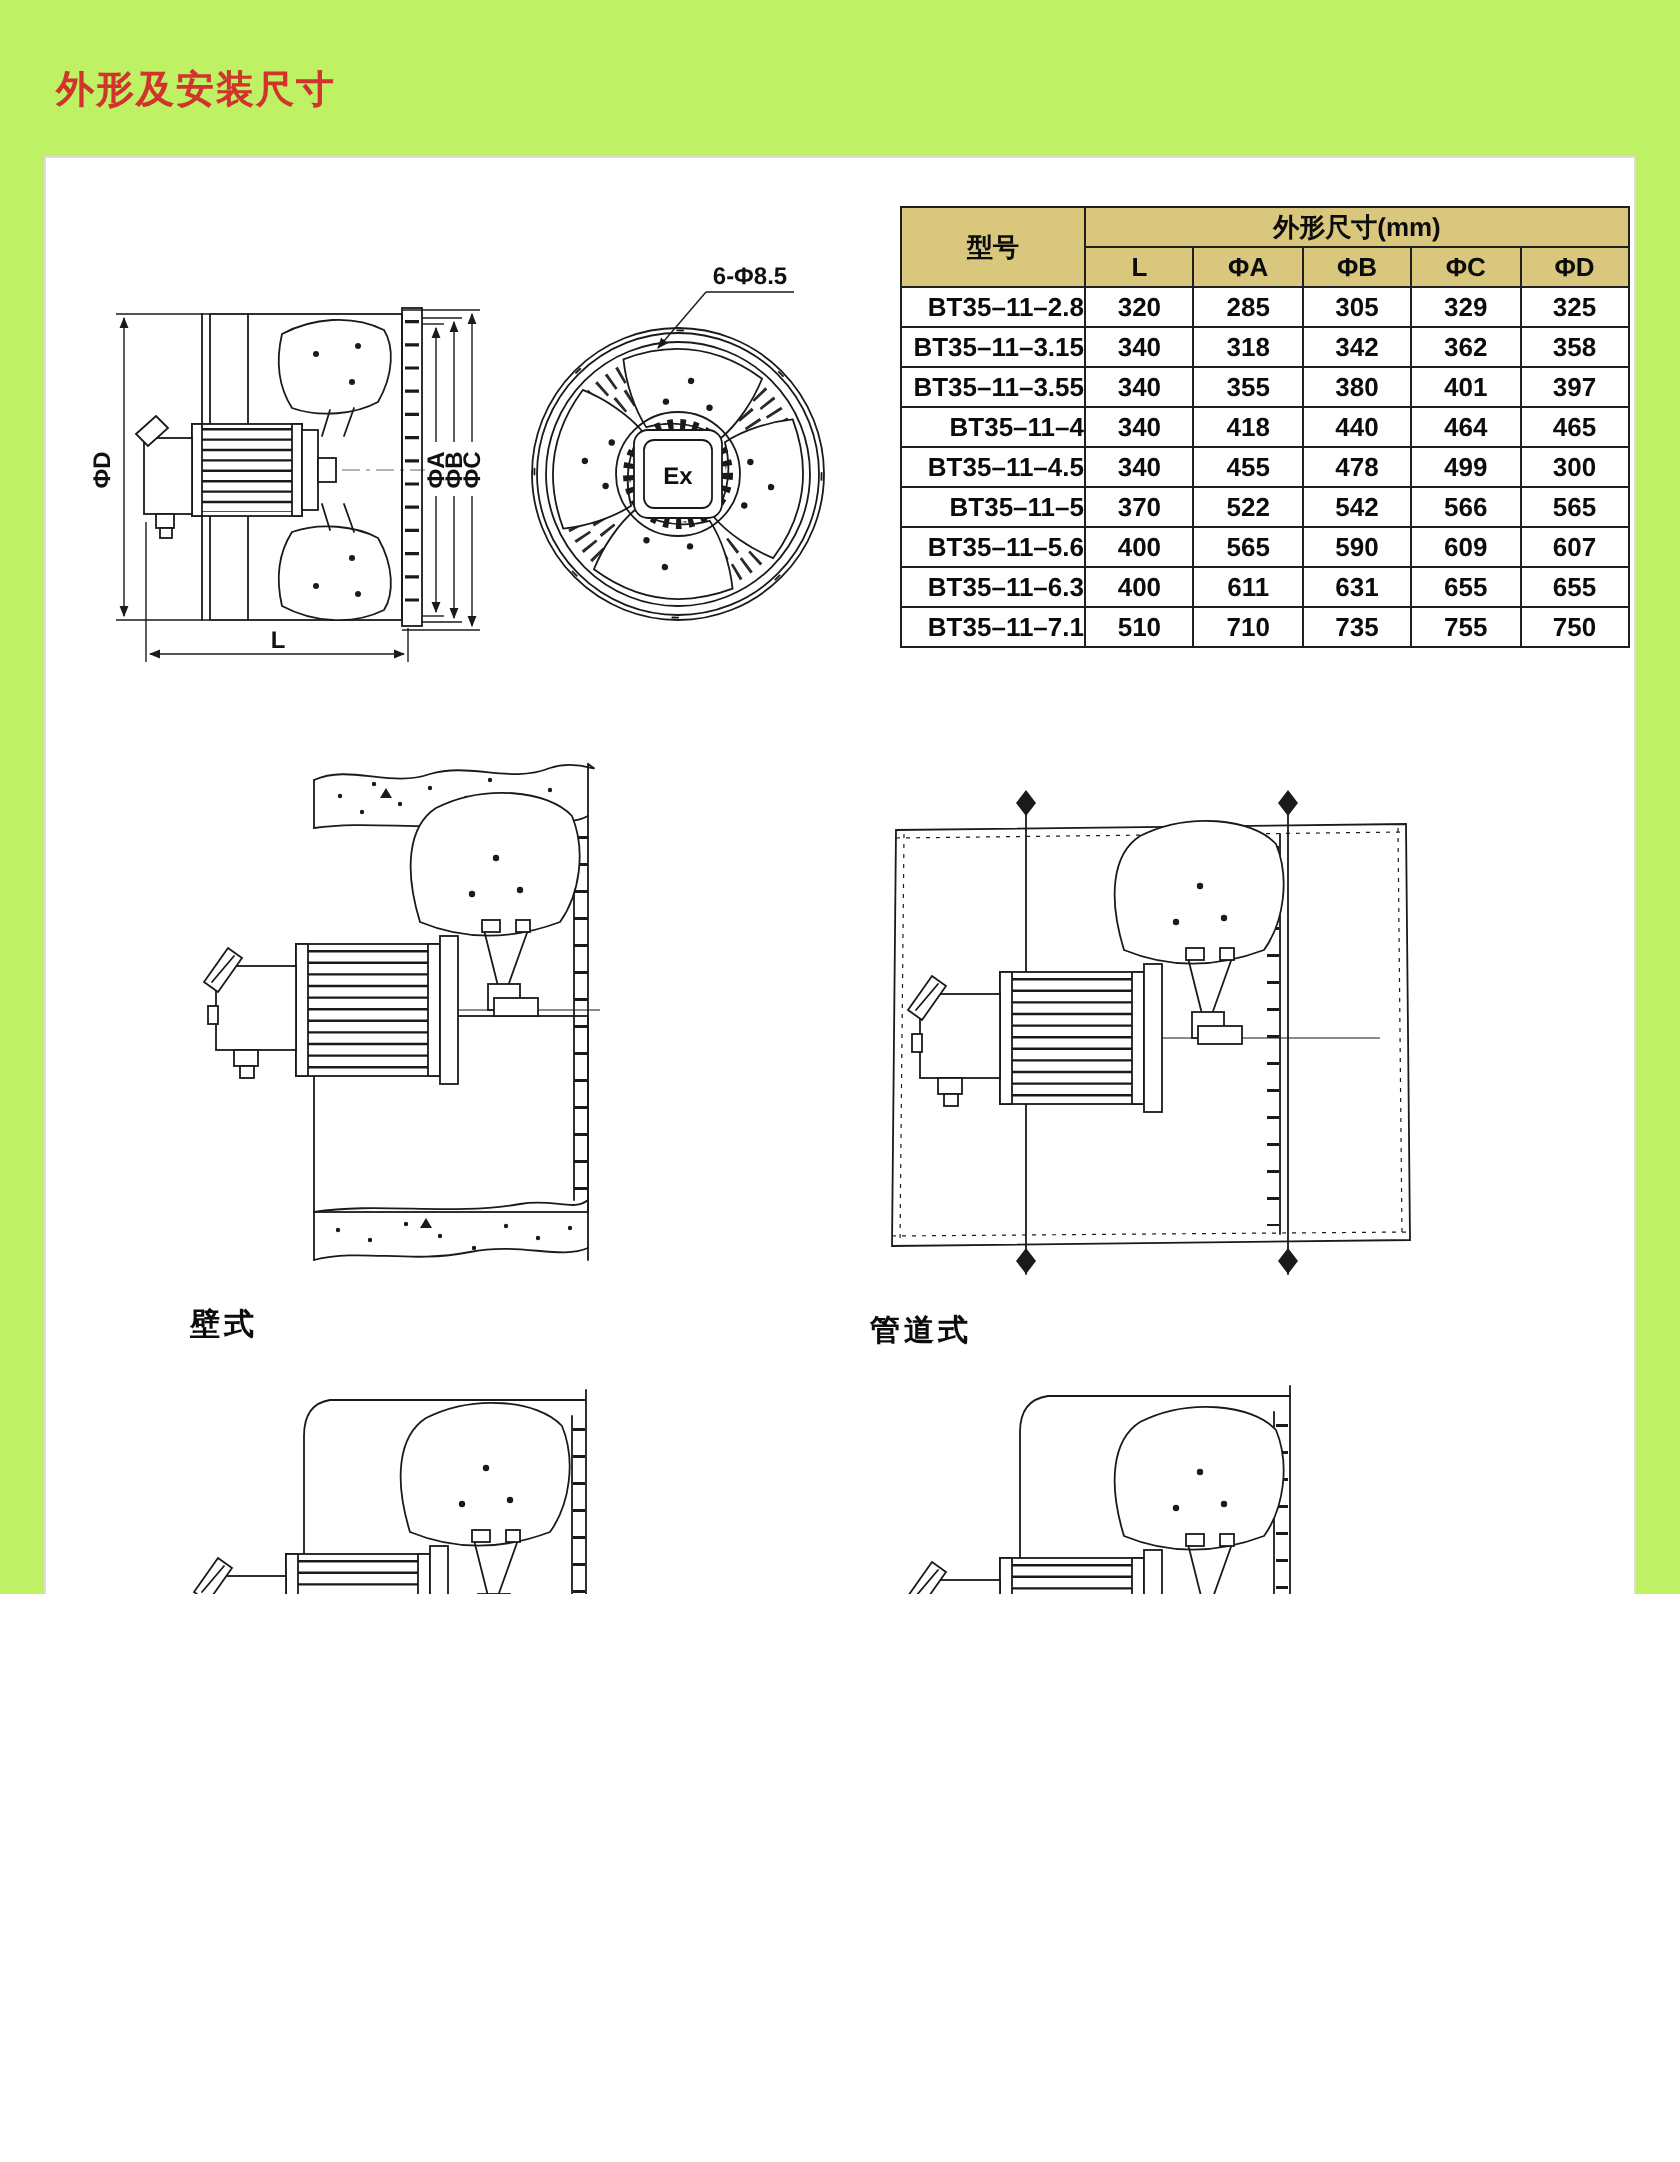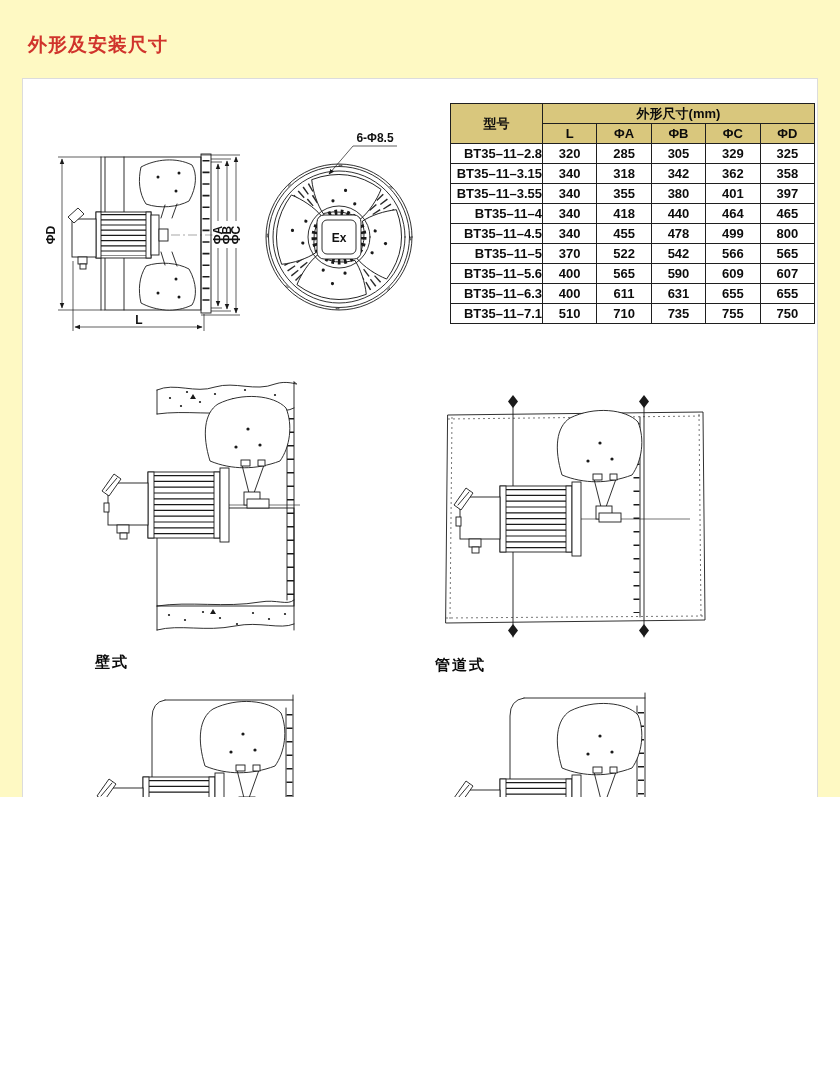--- a/index.html
+++ b/index.html
@@ -1,16 +1,16 @@
 <!DOCTYPE html>
 <html><head>
 <meta charset="utf-8">
 <style>
   html,body{margin:0;padding:0;background:#fff;}
-  .page{position:relative;width:840px;height:797px;background:#fef9c3;overflow:hidden;
+  .page{position:relative;width:840px;height:797px;background:#bef264;overflow:hidden;
         font-family:"Liberation Sans",sans-serif;color:#111;}
   .title{position:absolute;left:28px;top:32px;font-size:19px;font-weight:700;color:#d0342c;letter-spacing:1px;}
   .content-box{position:absolute;left:22px;top:78px;width:794px;height:975px;border:1px solid #dcdcdc;background:#fff;}
   
   .dim-table{position:absolute;left:450px;top:103px;width:365px;border-collapse:collapse;
              table-layout:fixed;font-size:13px;font-weight:700;color:#0c0c0c;padding-left:21px;}
   .dim-table td{border:1px solid #1f1f1f;text-align:center;padding:0;height:19px;line-height:1.05;
                 overflow:hidden;white-space:nowrap;}
   .dim-table col.c-model{width:92px;}
   .dim-table .hd{background:#d9c77d;}
@@ -208,21 +208,21 @@
       <td>440</td>
       <td>464</td>
       <td>465</td>
     </tr>
     <tr>
       <td class="md">BT35–11–4.5</td>
       <td>340</td>
       <td>455</td>
       <td>478</td>
       <td>499</td>
-      <td>800</td>
+      <td>300</td>
     </tr>
     <tr>
       <td class="md">BT35–11–5</td>
       <td>370</td>
       <td>522</td>
       <td>542</td>
       <td>566</td>
       <td>565</td>
     </tr>
     <tr>

